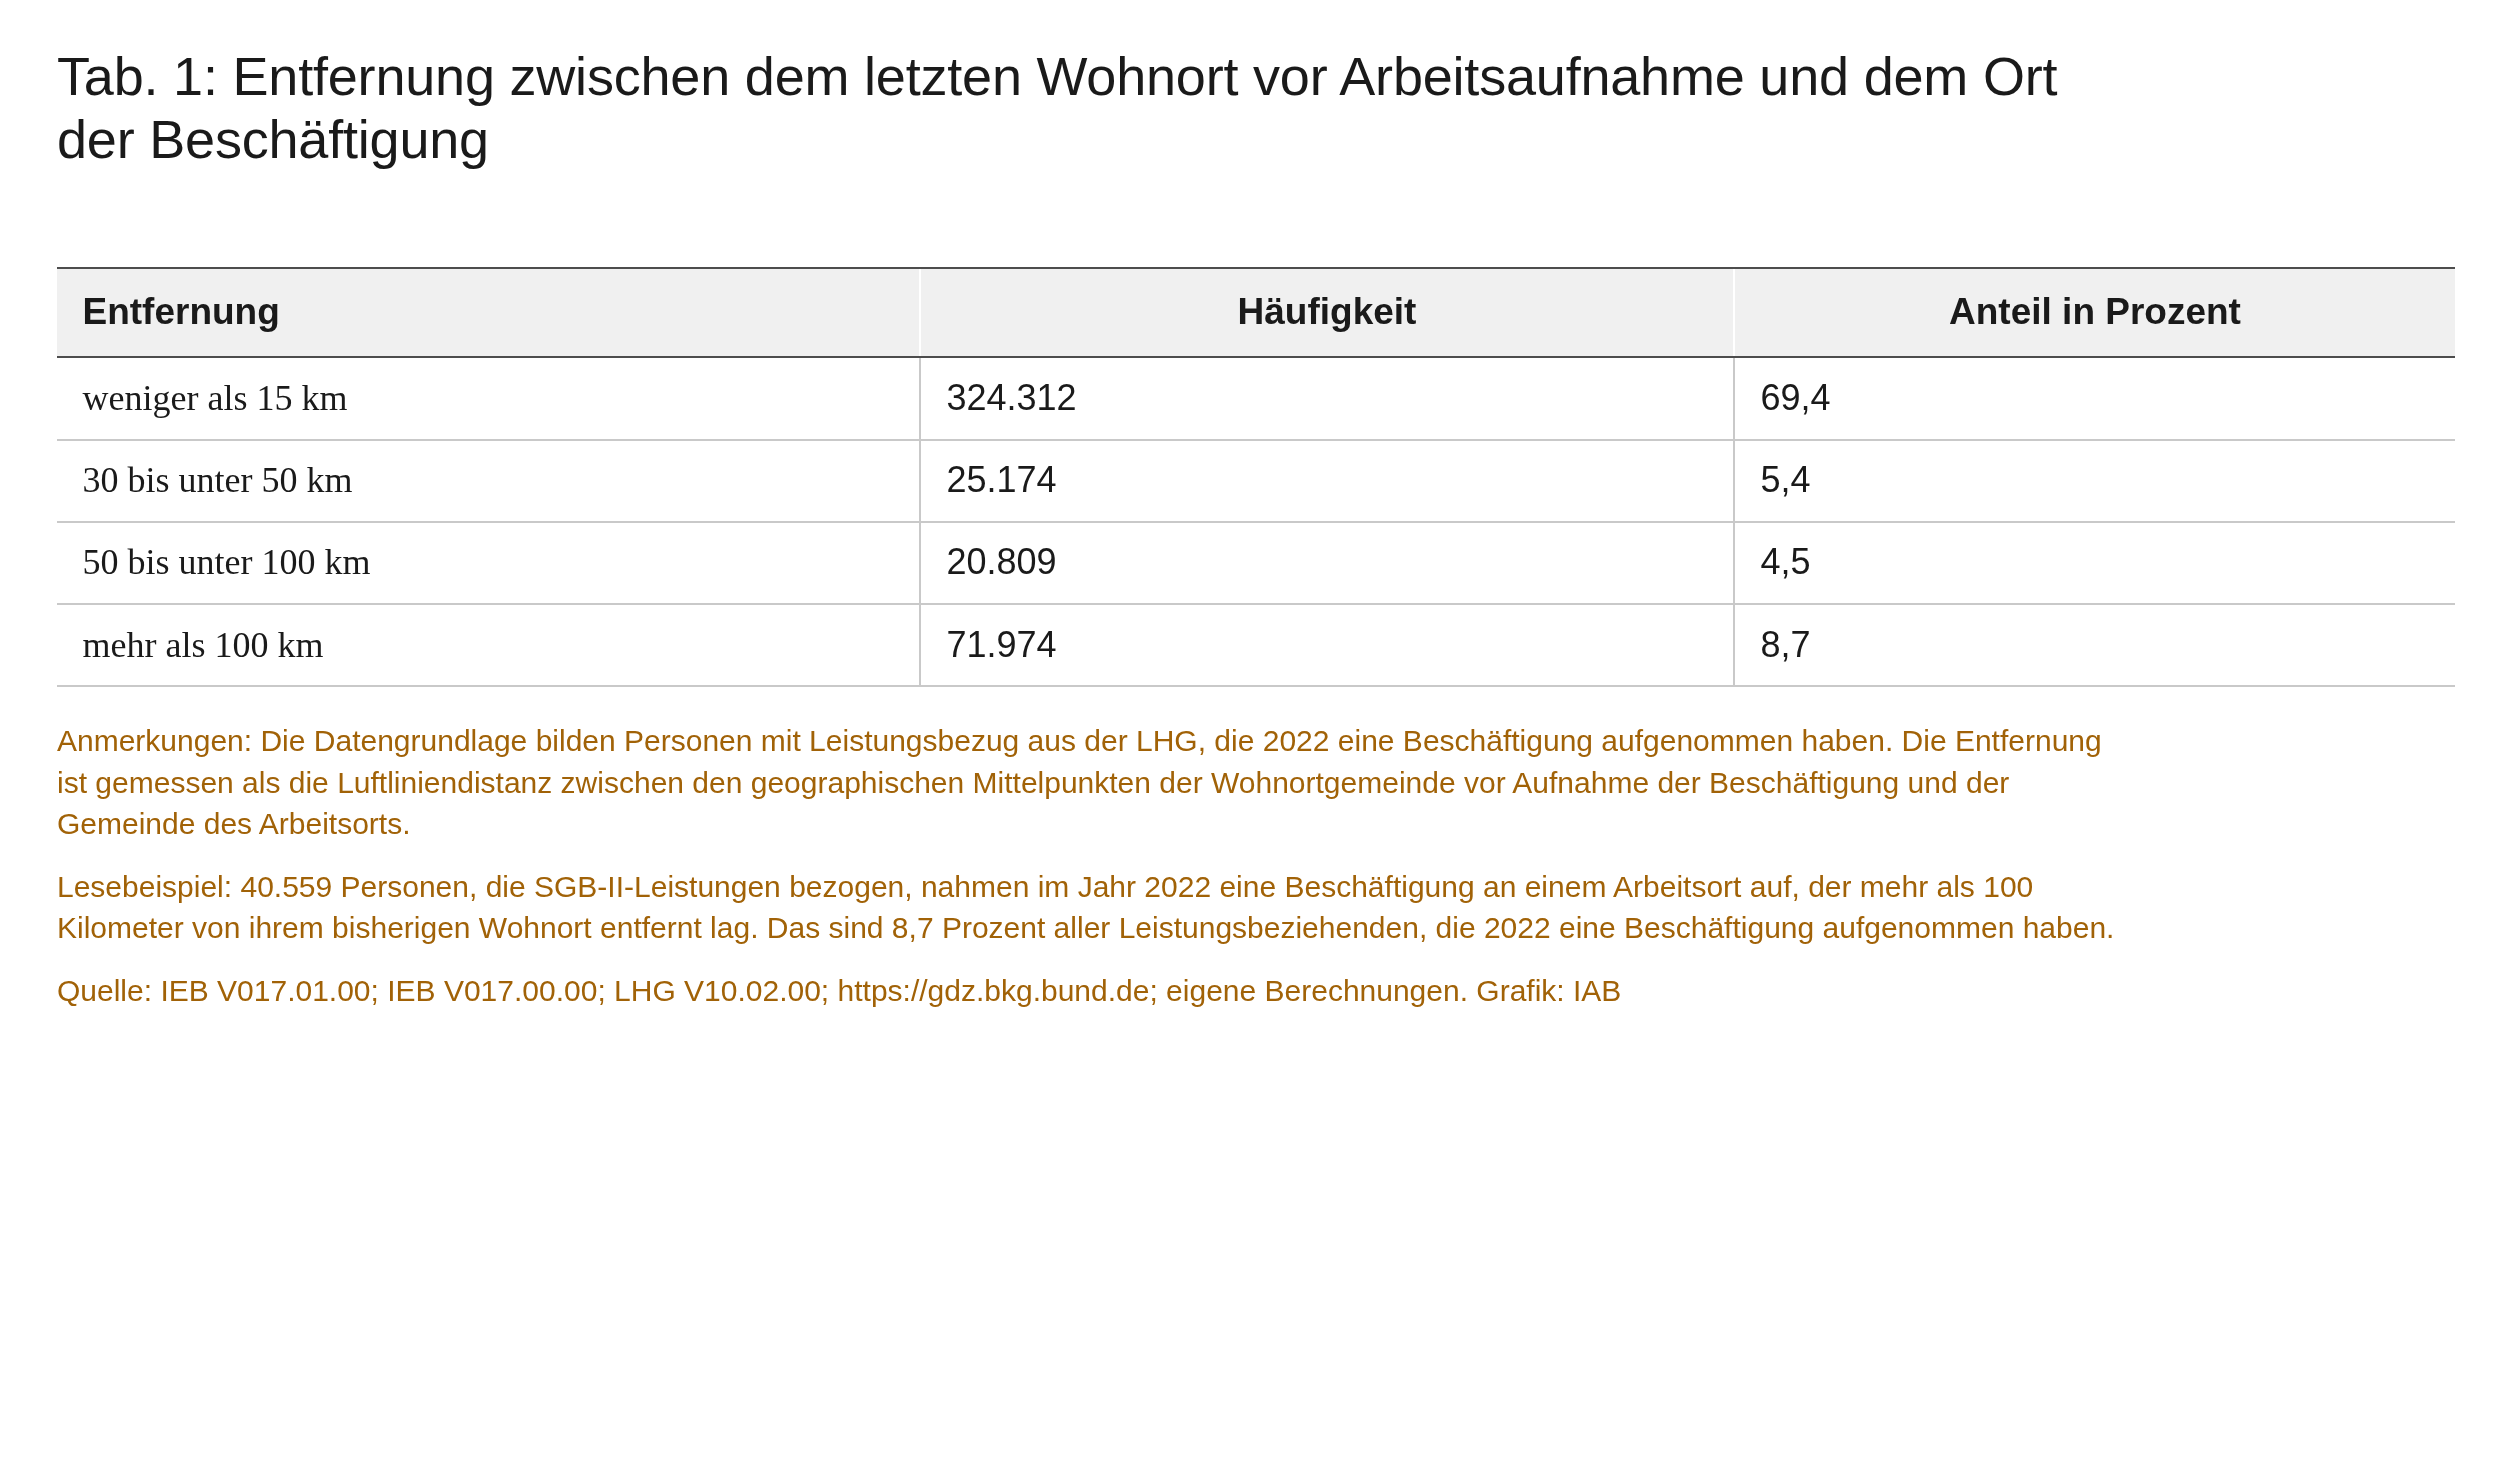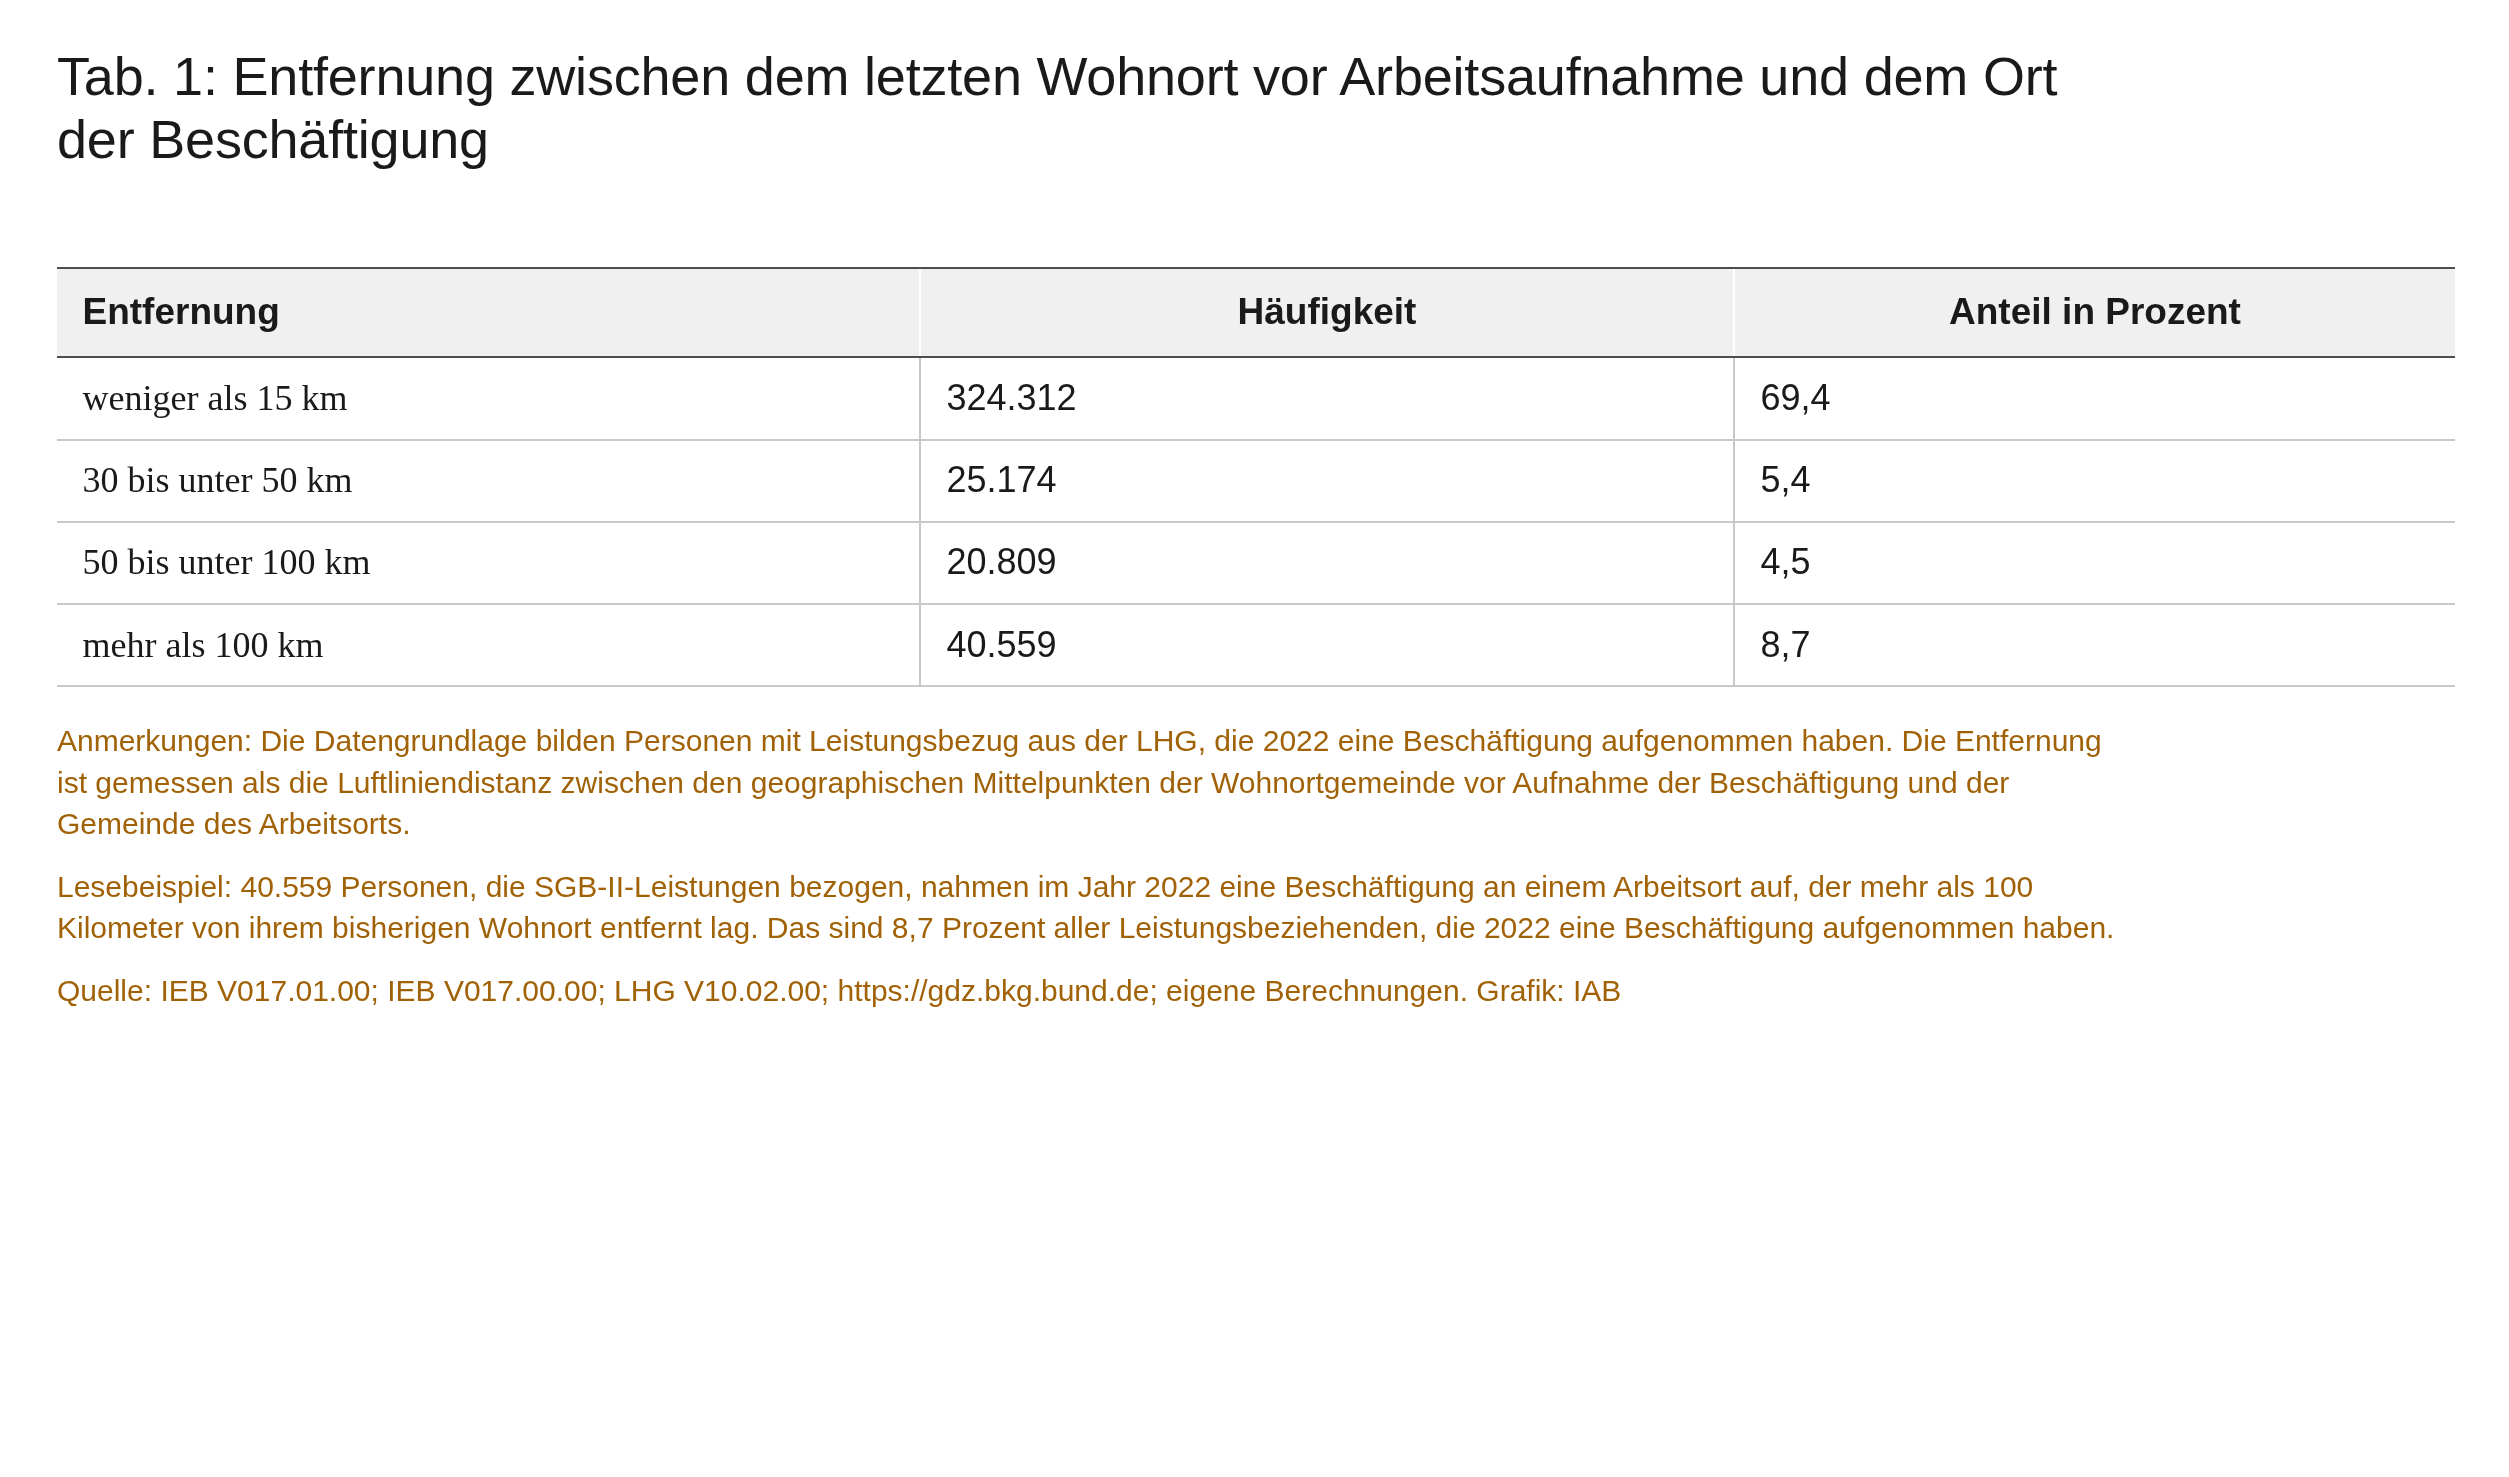--- a/index.html
+++ b/index.html
@@ -133,21 +133,21 @@
           <td>25.174</td>
           <td>5,4</td>
         </tr>
         <tr>
           <td class="left">50 bis unter 100 km</td>
           <td>20.809</td>
           <td>4,5</td>
         </tr>
         <tr>
           <td class="left">mehr als 100 km</td>
-          <td>40.559</td>
+          <td>71.974</td>
           <td>8,7</td>
         </tr>
       </tbody>
     </table>
   </div>
 
   <div class="notes">
     <p>Anmerkungen: Die Datengrundlage bilden Personen mit Leistungsbezug aus der LHG, die 2022 eine Beschäftigung aufgenommen haben. Die Entfernung ist gemessen als die Luftliniendistanz zwischen den geographischen Mittelpunkten der Wohnortgemeinde vor Aufnahme der Beschäftigung und der Gemeinde des Arbeitsorts.</p>
     <p>Lesebeispiel: 40.559 Personen, die SGB-II-Leistungen bezogen, nahmen im Jahr 2022 eine Beschäftigung an einem Arbeitsort auf, der mehr als 100 Kilometer von ihrem bisherigen Wohnort entfernt lag. Das sind 8,7 Prozent aller Leistungsbeziehenden, die 2022 eine Beschäftigung aufgenommen haben.</p>
     <p>Quelle: IEB V017.01.00; IEB V017.00.00; LHG V10.02.00; https://gdz.bkg.bund.de; eigene Berechnungen. Grafik: IAB</p>

